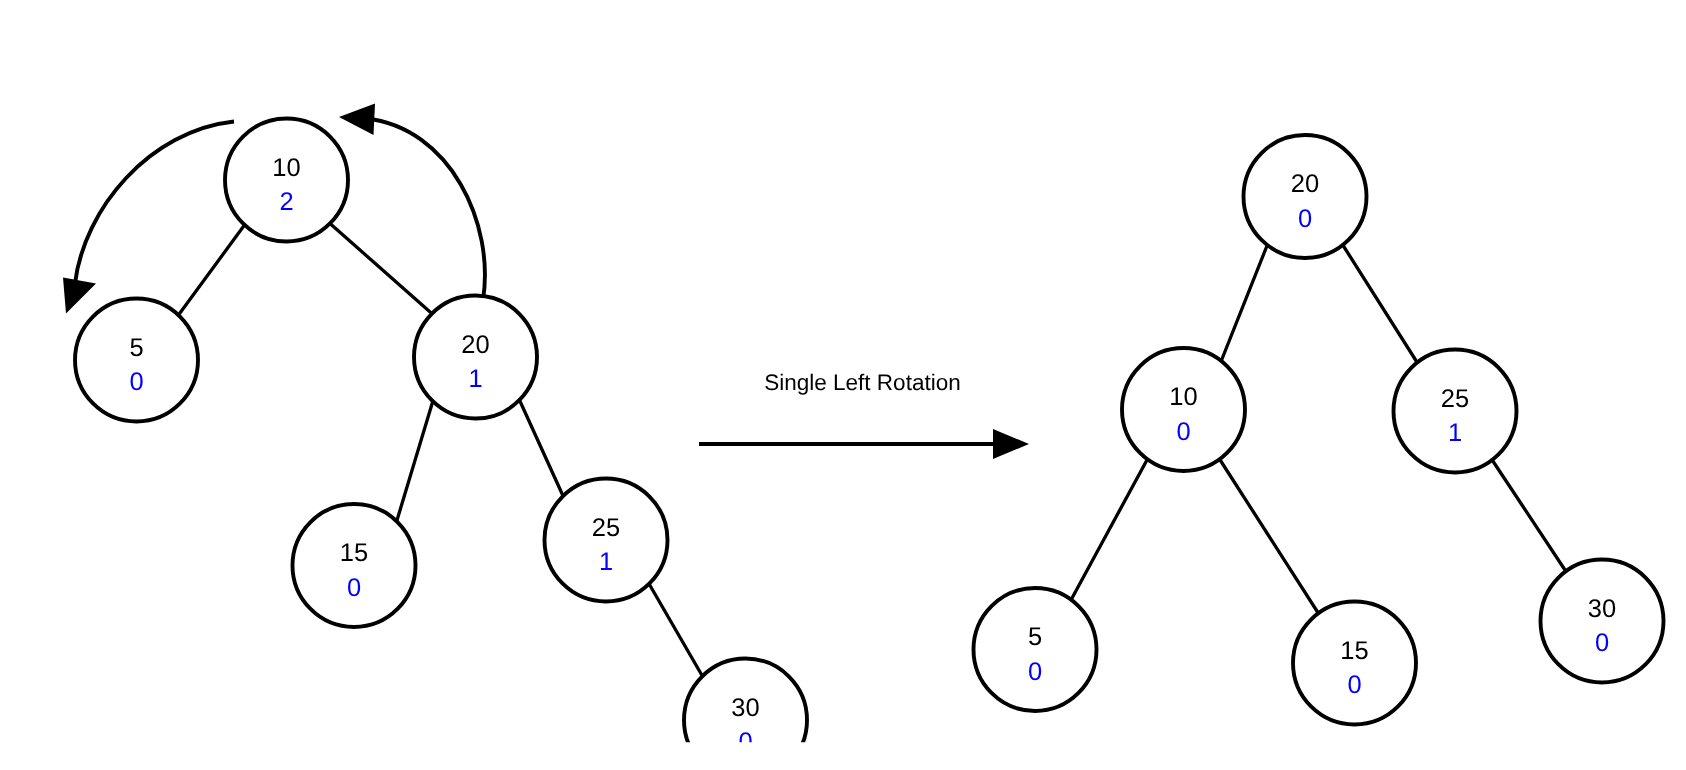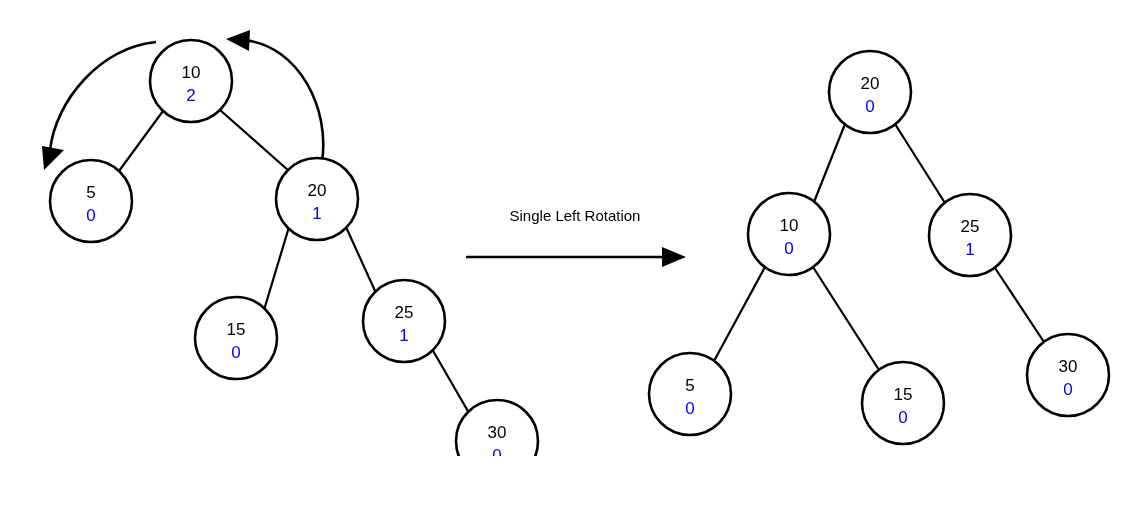--- a/index.html
+++ b/index.html
@@ -10,20 +10,21 @@
   }
   body {
     font-family: "Liberation Sans", sans-serif;
   }
   #canvas {
     position: relative;
     width: 1124px;
     height: 456px;
     background: #ffffff;
     overflow: hidden;
+    margin-top: 39px;
   }
   #diagram-svg {
     position: absolute;
     top: 0;
     left: 0;
     width: 1124px;
     height: 513px;
   }
   .edge-line {
     stroke: #000000;

